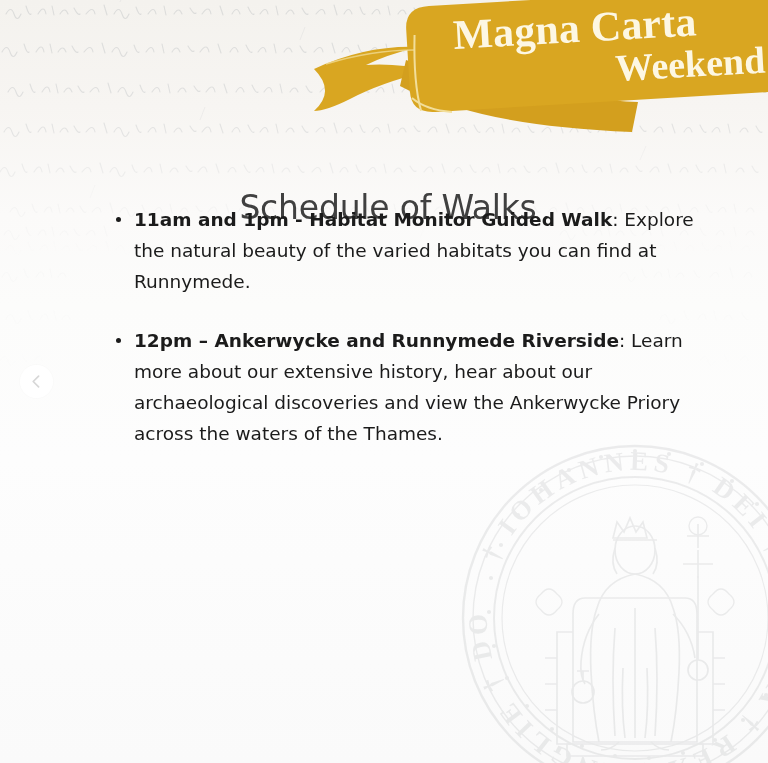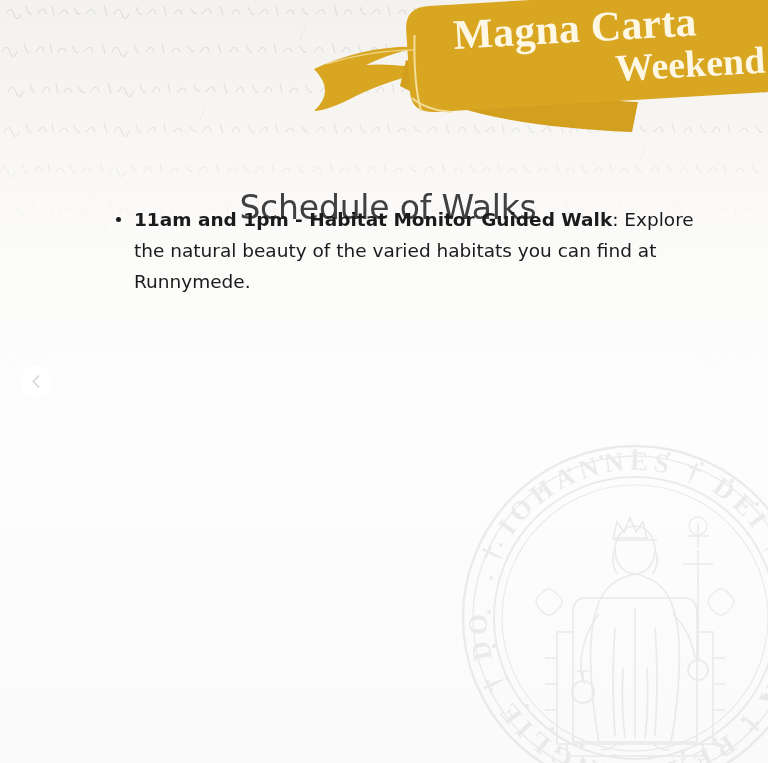--- a/index.html
+++ b/index.html
@@ -308,20 +308,23 @@
     <div class="ribbon-line1">Magna Carta</div>
     <div class="ribbon-line2">Weekend</div>
   </div>
 
   <h1 class="page-title">Schedule of Walks</h1>
 
   <ul class="walks-list">
     <li class="walk-item">
       <span class="walk-lead">11am and 1pm - Habitat Monitor Guided Walk</span><span class="walk-colon">:</span><span class="walk-body"> Explore the natural beauty of the varied habitats you can find at Runnymede.</span>
     </li>
+    <li class="walk-item">
+      <span class="walk-lead">12pm – Ankerwycke and Runnymede Riverside</span><span class="walk-colon">:</span><span class="walk-body"> Learn more about our extensive history, hear about our archaeological discoveries and view the Ankerwycke Priory across the waters of the Thames.</span>
+    </li>
   </ul>
 
   <button class="carousel-prev" aria-label="Previous">
     <svg width="15" height="15" viewBox="0 0 15 15" aria-hidden="true">
       <path d="M9.6 2.2 L4.2 7.5 L9.6 12.8" fill="none" stroke="#d7d7d7" stroke-width="1.7" stroke-linecap="round" stroke-linejoin="round"></path>
     </svg>
   </button>
 
 </div>
 

